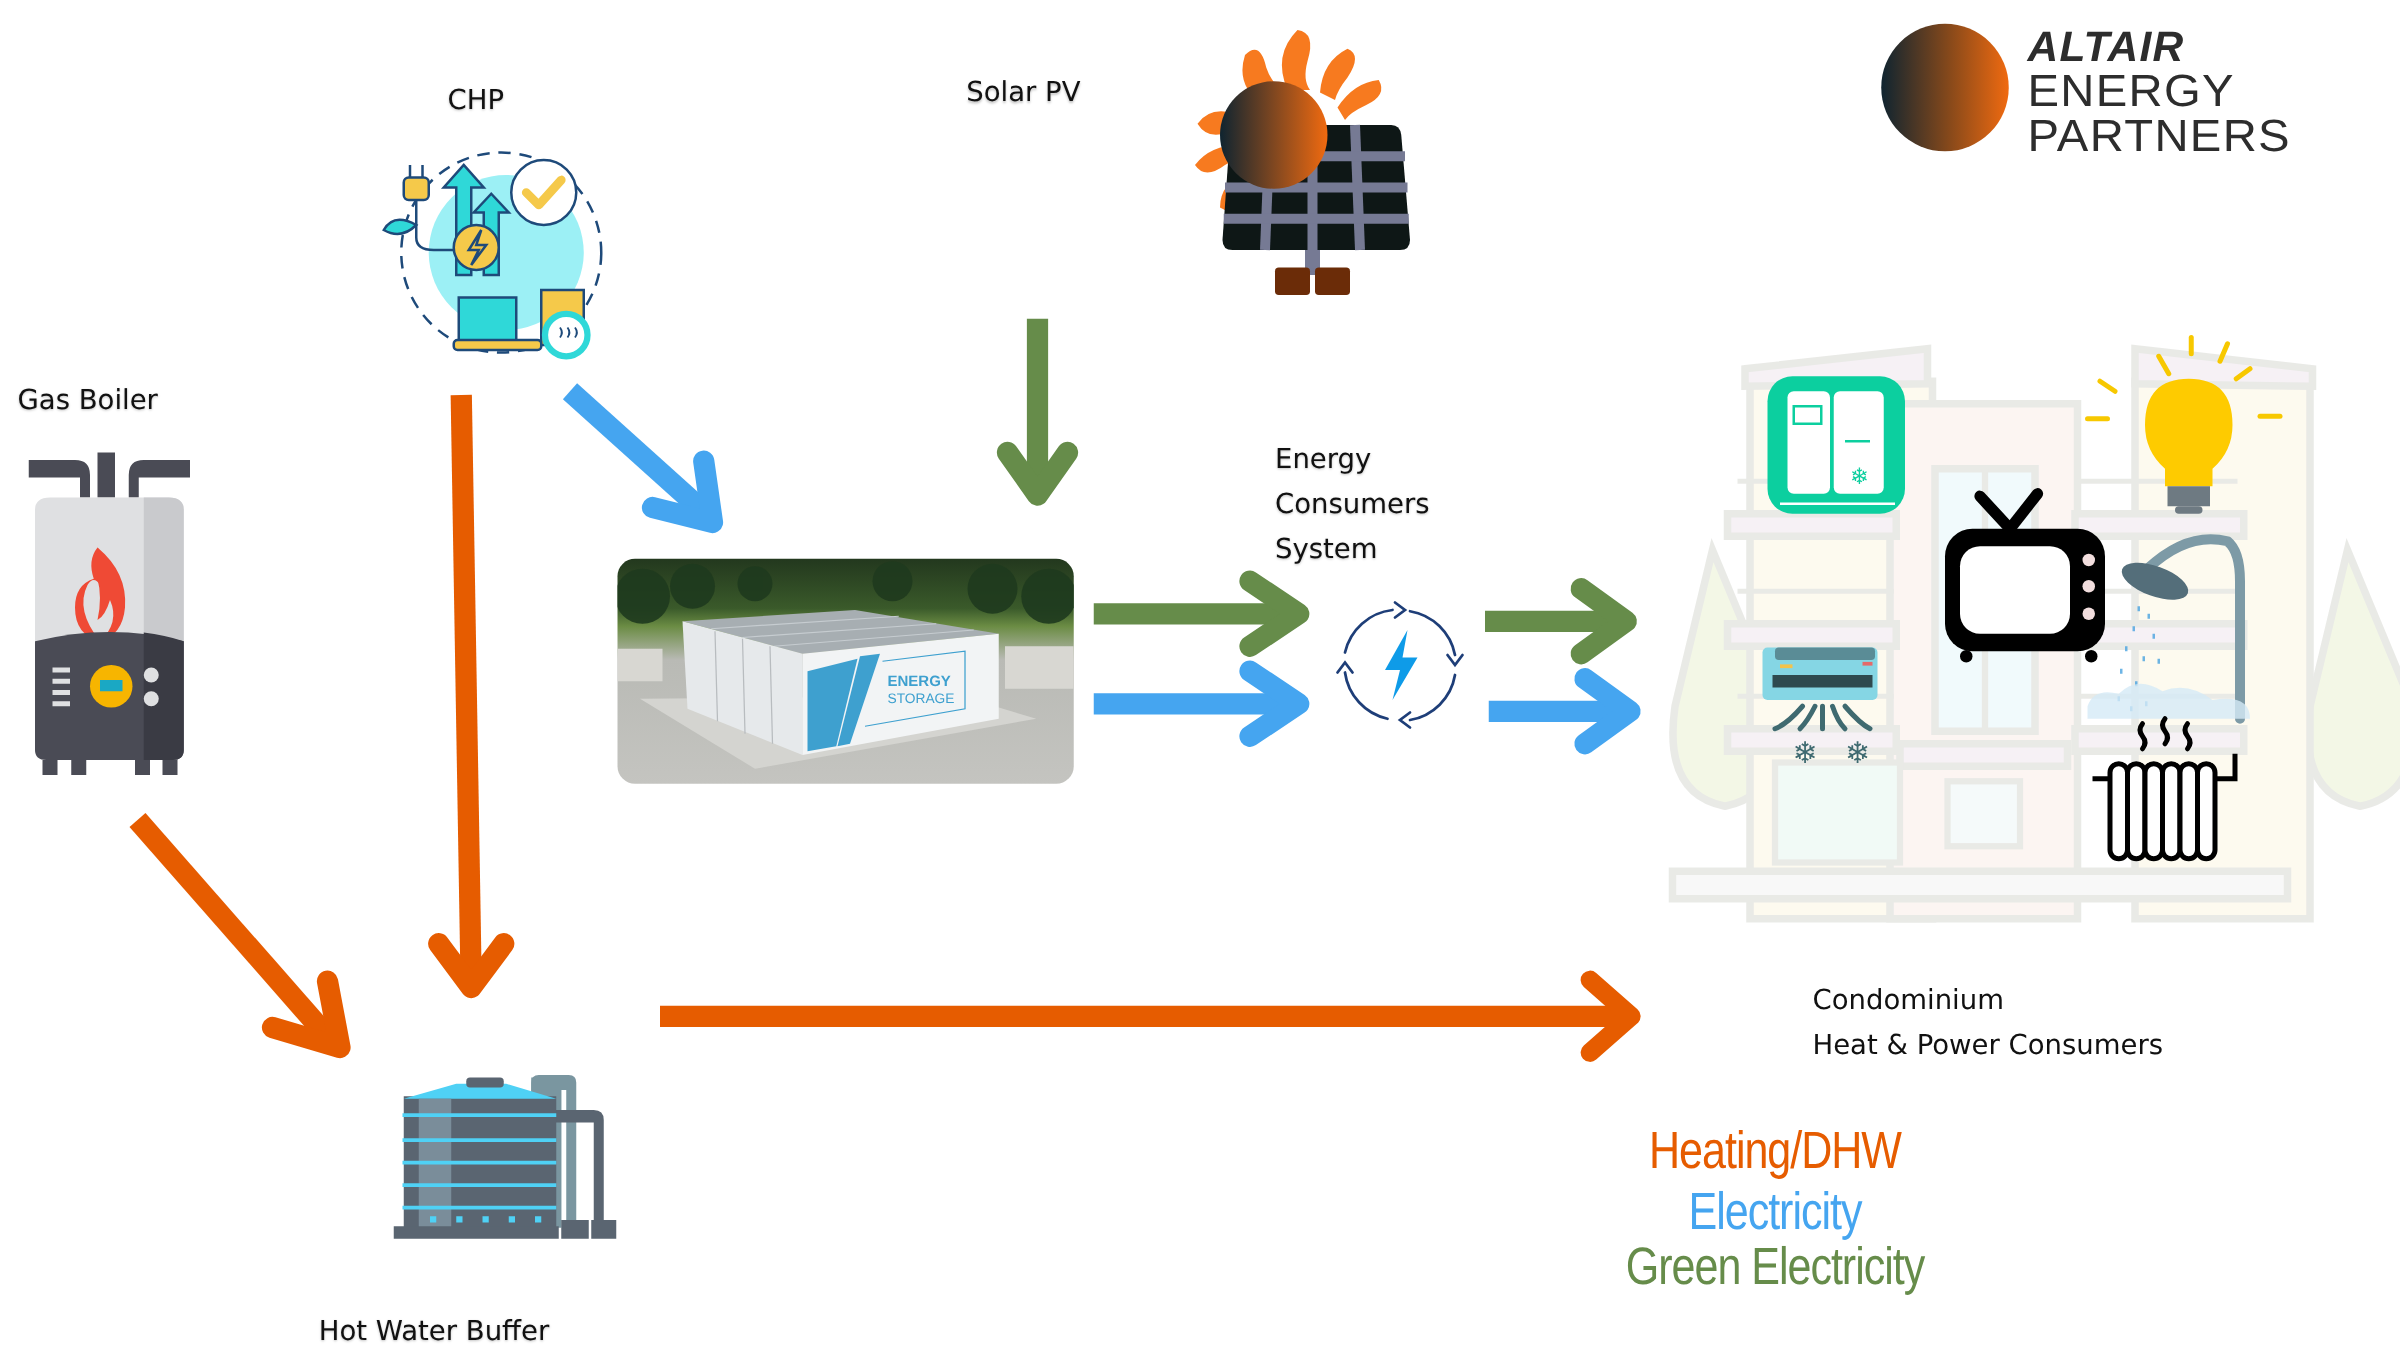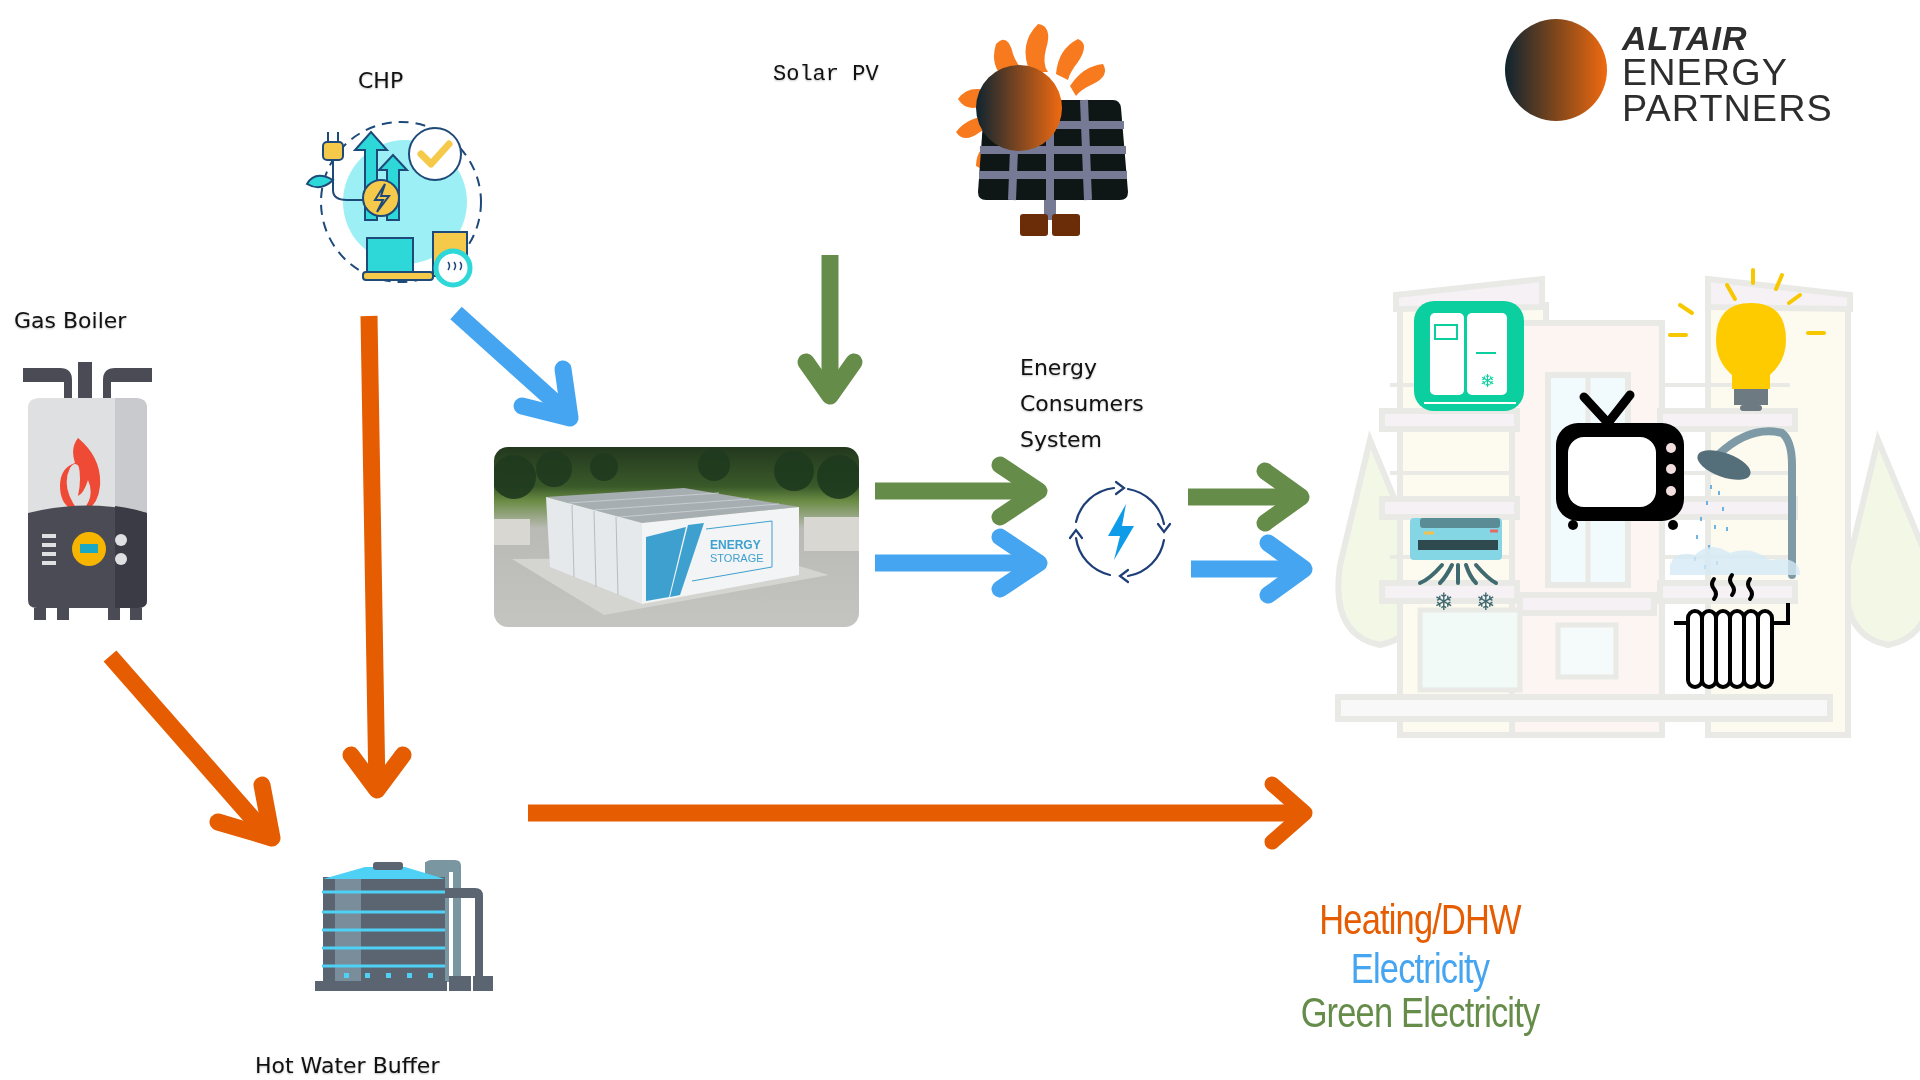--- a/index.html
+++ b/index.html
@@ -103,21 +103,21 @@
     <path d="M116 44 L126 54 L144 34" fill="none" stroke="#f5c94a" stroke-width="7" stroke-linecap="round" stroke-linejoin="round"></path>
 
     <rect x="62" y="128" width="46" height="36" fill="#2fd8d8" stroke="#1e4a7a" stroke-width="2"></rect>
     <rect x="58" y="162" width="70" height="8" rx="3" fill="#f5c94a" stroke="#1e4a7a" stroke-width="2"></rect>
     <rect x="128" y="122" width="34" height="44" fill="#f5c94a" stroke="#1e4a7a" stroke-width="2"></rect>
     <circle cx="148" cy="158" r="17" fill="#ffffff" stroke="#2fd8d8" stroke-width="5"></circle>
     <path d="M143 152 q3 4 0 8 M149 152 q3 4 0 8 M155 152 q3 4 0 8" fill="none" stroke="#1e4a7a" stroke-width="1.5"></path>
   </svg>
 </div>
 
-<div class="abs label" style="left:773px; top:62px;font-family:Liberation Mono, monospace;">Solar PV</div>
+<div class="abs label" style="left:773px; top:62px;">Solar PV</div>
 <div class="abs" style="left:918px; top:14px; width:210px; height:225px;">
   <svg width="210" height="225">
 
     <g fill="#f77a1f">
       <path d="M93 70 Q70 55 78 30 Q90 18 95 40 Q100 55 112 60Z"></path>
       <path d="M112 58 Q100 30 120 10 Q135 12 128 35 Q124 50 130 58Z"></path>
       <path d="M138 60 Q140 35 160 25 Q172 30 160 48 Q152 58 150 66Z"></path>
       <path d="M152 72 Q165 52 185 50 Q192 62 175 70 Q162 76 158 82Z"></path>
       <path d="M78 80 Q52 68 40 85 Q48 98 64 92 Q74 90 84 96Z"></path>
       <path d="M74 102 Q50 102 38 118 Q46 130 62 118 Q72 112 80 116Z"></path>
@@ -360,20 +360,22 @@
           <rect x="400" y="346" width="14" height="76" rx="7"></rect>
         <rect x="414" y="346" width="14" height="76" rx="7"></rect>
           <rect x="428" y="346" width="14" height="76" rx="7"></rect>
       </g>
       <line x1="344" y1="358" x2="358" y2="358" stroke="#000" stroke-width="4"></line>
       <path d="M442 358 L458 358 L458 338" fill="none" stroke="#000" stroke-width="4"></path>
     </g>
   </svg>
 </div>
 <div class="abs label center" style="left:1450px; top:783px; width:420px; line-height:36px; text-shadow:none;">
+  <div>Condominium</div>
+  <div>Heat &amp; Power Consumers</div>
 </div>
 
 <div class="abs" style="left:295px; top:840px; width:195px; height:152px;">
   <svg width="195" height="152">
     <rect x="130" y="22" width="24" height="120" fill="#7a96a0"></rect>
     <rect x="148" y="30" width="6" height="112" fill="#7a96a0"></rect>
     <path d="M130 26 Q130 20 136 20 L160 20 Q166 20 166 26 L166 140 L158 140 L158 32 L138 32 L138 40 L130 40Z" fill="#7a96a0"></path>
     <path d="M95 48 L180 48 Q188 48 188 56 L188 140 L180 140 L180 58 L95 58Z" fill="#5a6571"></path>
     <rect x="28" y="37" width="122" height="108" fill="#5a6571"></rect>
     <path d="M28 39 L70 27 L110 27 L150 39Z" fill="#4fd1f5"></path>

